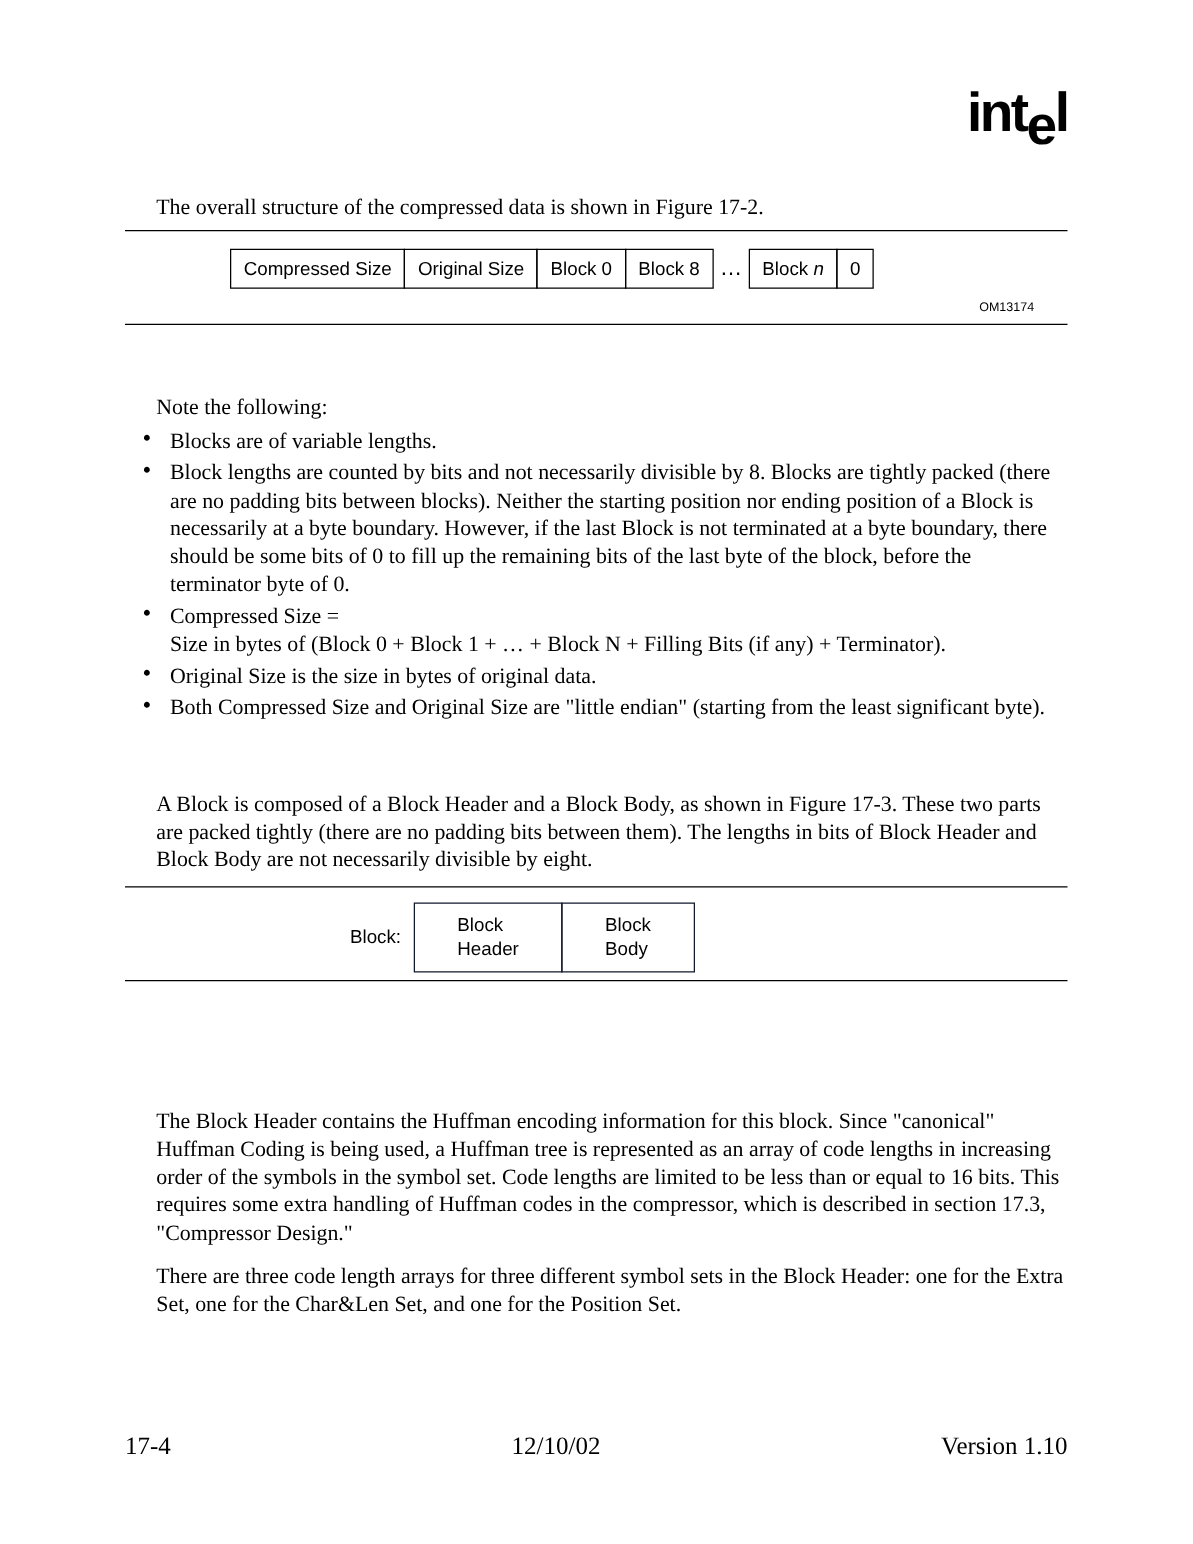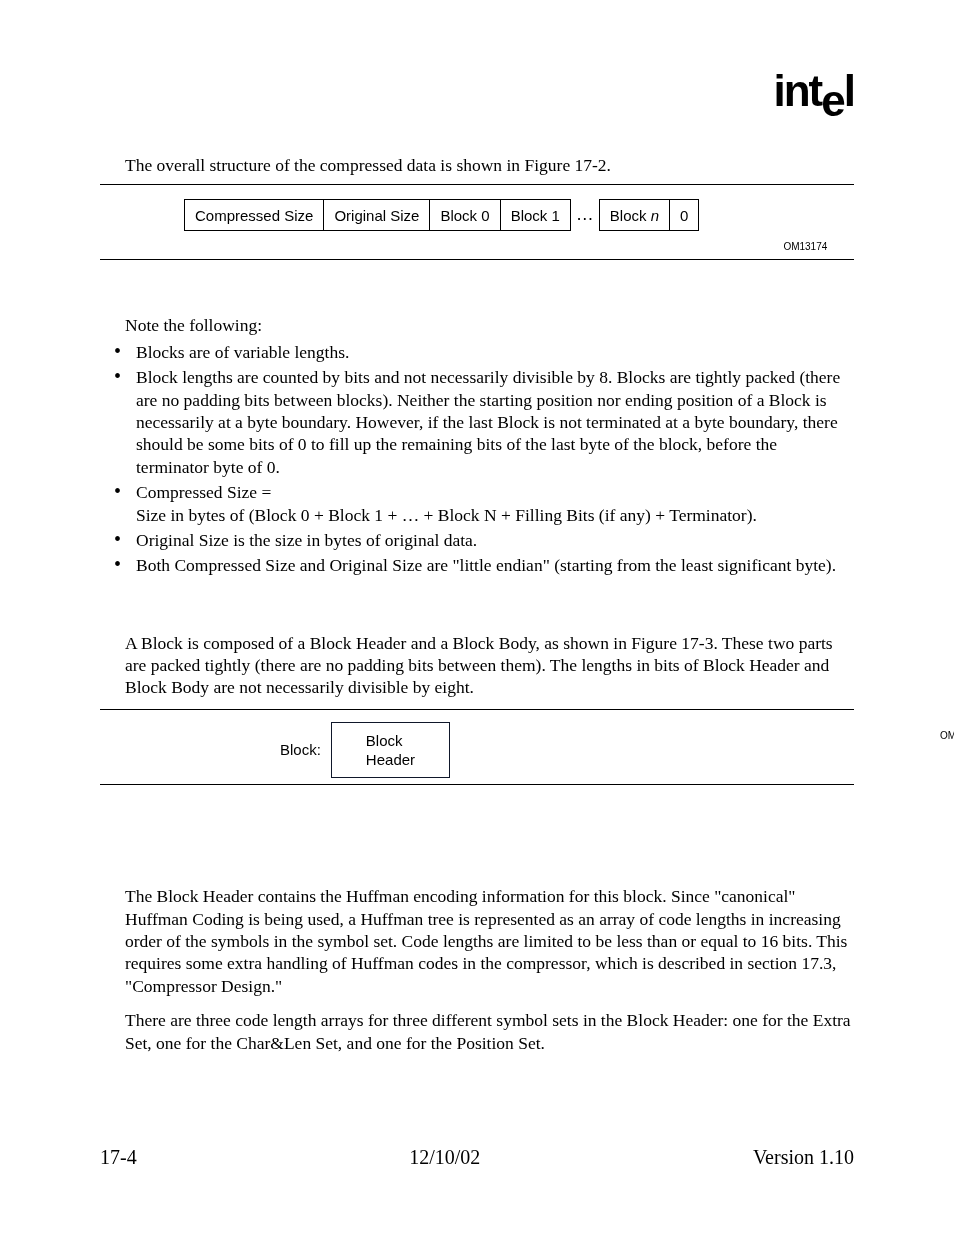--- a/index.html
+++ b/index.html
@@ -147,21 +147,21 @@
 <div class="content">
 
   <p>The overall structure of the compressed data is shown in Figure 17-2.</p>
 
   <div class="figure-frame">
     <div class="figure-inner">
       <div class="boxrow">
         <div class="cell">Compressed Size</div>
         <div class="cell">Original Size</div>
         <div class="cell">Block 0</div>
-        <div class="cell">Block 1</div>
+        <div class="cell">Block 8</div>
         <div class="cell ellipsis">…</div>
         <div class="cell"><span>Block </span><i>n</i></div>
         <div class="cell">0</div>
       </div>
       <svg class="braces-row" width="510" height="36">
         <path d="M 2 4 C 2 12, 30 8, 62 12 C 94 16, 62 16, 124 12 C 126 8, 126 4, 126 4" fill="none" stroke="#000" stroke-width="1" transform="translate(0,0)"></path>
         <path d="M 0 4 C 0 10, 25 10, 50 13 C 55 15, 50 13, 100 10 C 100 6, 100 4, 100 4" fill="none" stroke="#000" stroke-width="1" transform="translate(132,0)"></path>
         <path d="M 0 4 C 0 10, 6 10, 12 13 C 14 15, 12 13, 24 10 C 24 6, 24 4, 24 4" fill="none" stroke="#000" stroke-width="1" transform="translate(484,0)"></path>
       </svg>
       <div class="om-label">OM13174</div>
@@ -185,20 +185,21 @@
 
   <div class="spacer-52"></div>
 
   <p>A Block is composed of a Block Header and a Block Body, as shown in Figure 17-3.  These two parts are packed tightly (there are no padding bits between them).  The lengths in bits of Block Header and Block Body are not necessarily divisible by eight.</p>
 
   <div class="figure-frame" style="margin-top:10px;padding:12px 0 6px 0">
     <div class="figure-inner">
       <div class="fig2-row">
         <span class="label">Block:</span>
         <div class="cell">Block Header</div>
+        <div class="cell">Block Body</div>
       </div>
       <div class="om2">OM13175</div>
     </div>
   </div>
 
   <div class="spacer-100"></div>
 
   <p>The Block Header contains the Huffman encoding information for this block.  Since "canonical" Huffman Coding is being used, a Huffman tree is represented as an array of code lengths in increasing order of the symbols in the symbol set.  Code lengths are limited to be less than or equal to 16 bits.  This requires some extra handling of Huffman codes in the compressor, which is described in section 17.3, "Compressor Design."</p>
 
   <div class="spacer-12"></div>

